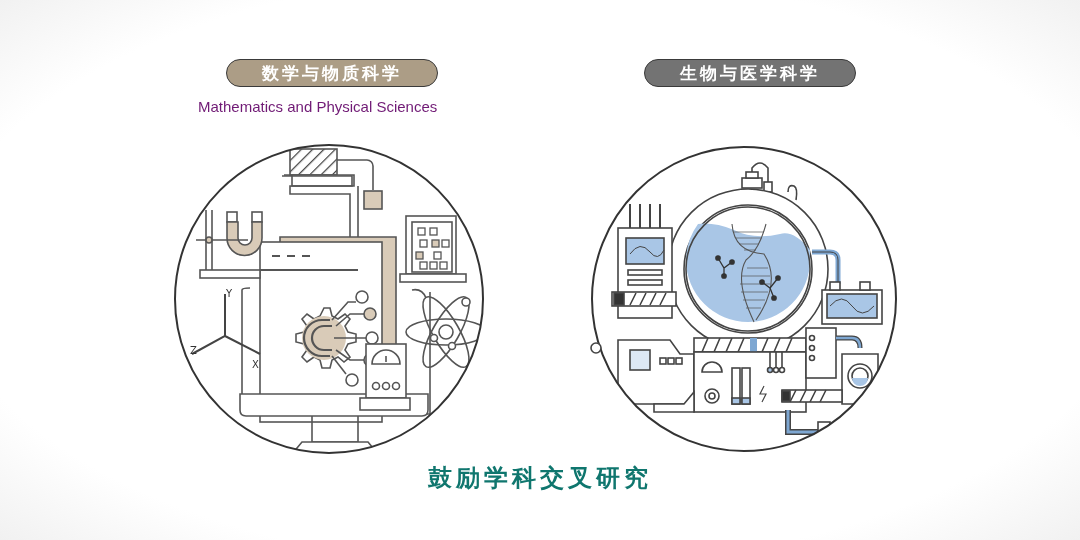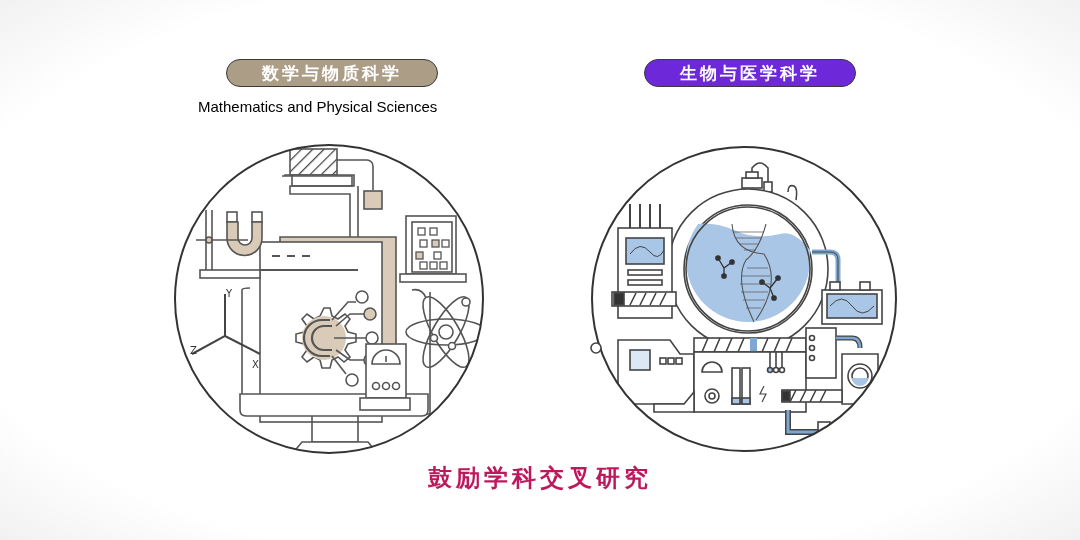--- a/index.html
+++ b/index.html
@@ -22,35 +22,35 @@
   .pill {
     position: absolute; top: 59px; height: 28px;
     border-radius: 14px;
     border: 1.5px solid #3a3a3a;
     color: #ffffff; font-weight: bold;
     font-size: 17px; letter-spacing: 3px;
     display: flex; align-items: center; justify-content: center;
     box-sizing: border-box;
   }
   .pill.math { left: 226px; width: 212px; background: #ac9d86; }
-  .pill.bio  { left: 104px; width: 212px; background: #6d28d9; }
+  .pill.bio  { left: 104px; width: 212px; background: #737373; }
   .subtitle {
-    position: absolute; top: 98px; font-size: 15px; color: #000000;
+    position: absolute; top: 98px; font-size: 15px; color: #701a75;
     font-family: "Liberation Sans", sans-serif;
     white-space: nowrap;
   }
   .subtitle.math { left: 198px; }
   .subtitle.bio { left: 79px; }
   .illus { position: absolute; }
   .illus.math { left: 172px; top: 142px; }
   .illus.bio { left: 584px; top: 142px; }
   .footer {
     position: absolute; left: 0; right: 0; top: 462px;
     text-align: center; font-size: 24px; font-weight: bold;
-    color: #be185d; letter-spacing: 4px;
+    color: #0f766e; letter-spacing: 4px;
   }
 </style>
 </head>
 <body>
 
 <div class="frame"></div>
 
 <section class="panel left">
   <div class="pill math">数学与物质科学</div>
   <div class="subtitle math">Mathematics and Physical Sciences</div>

